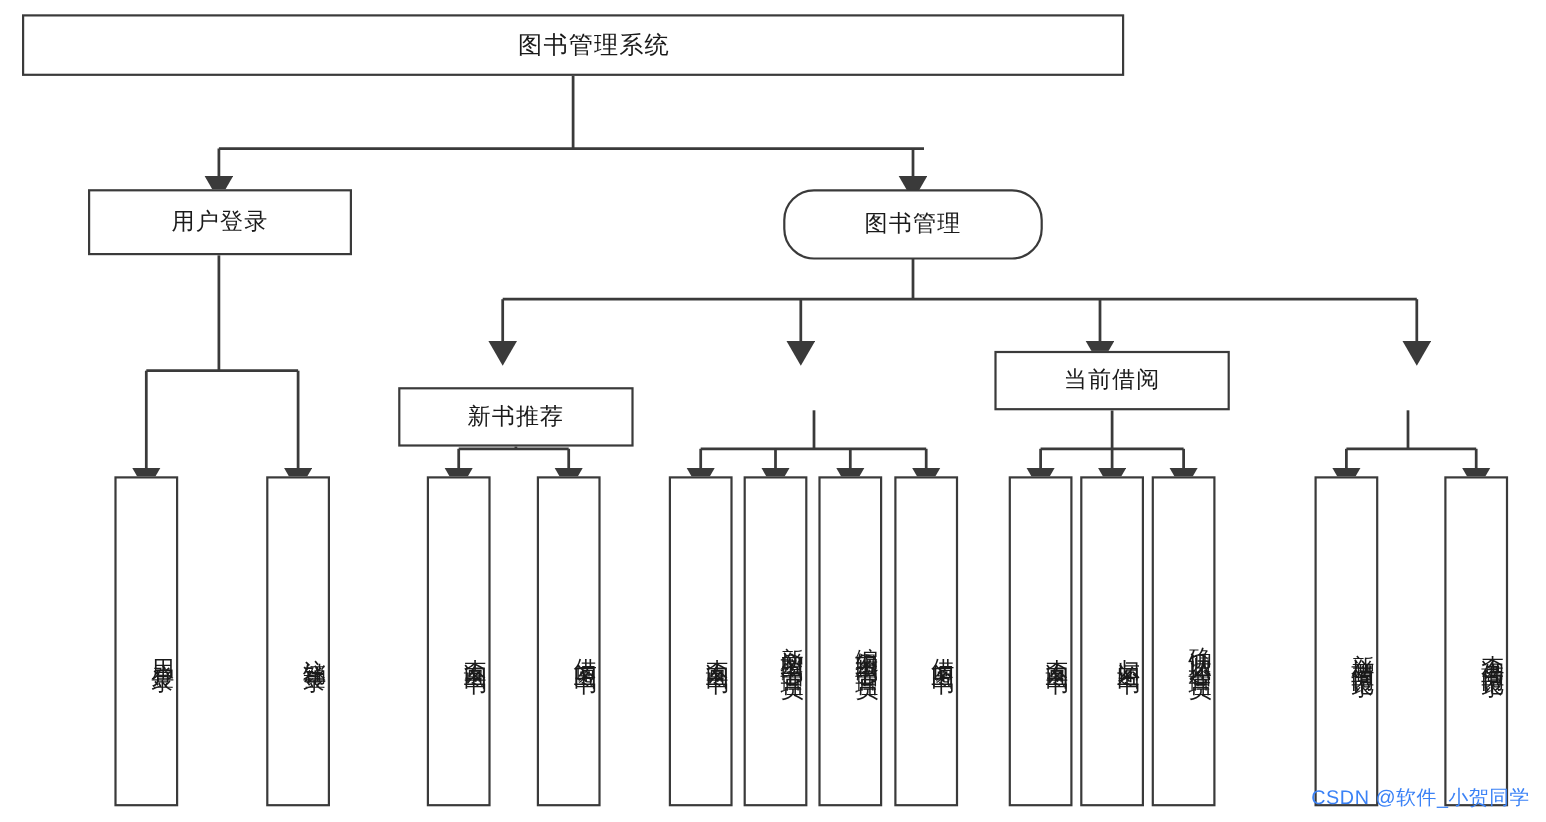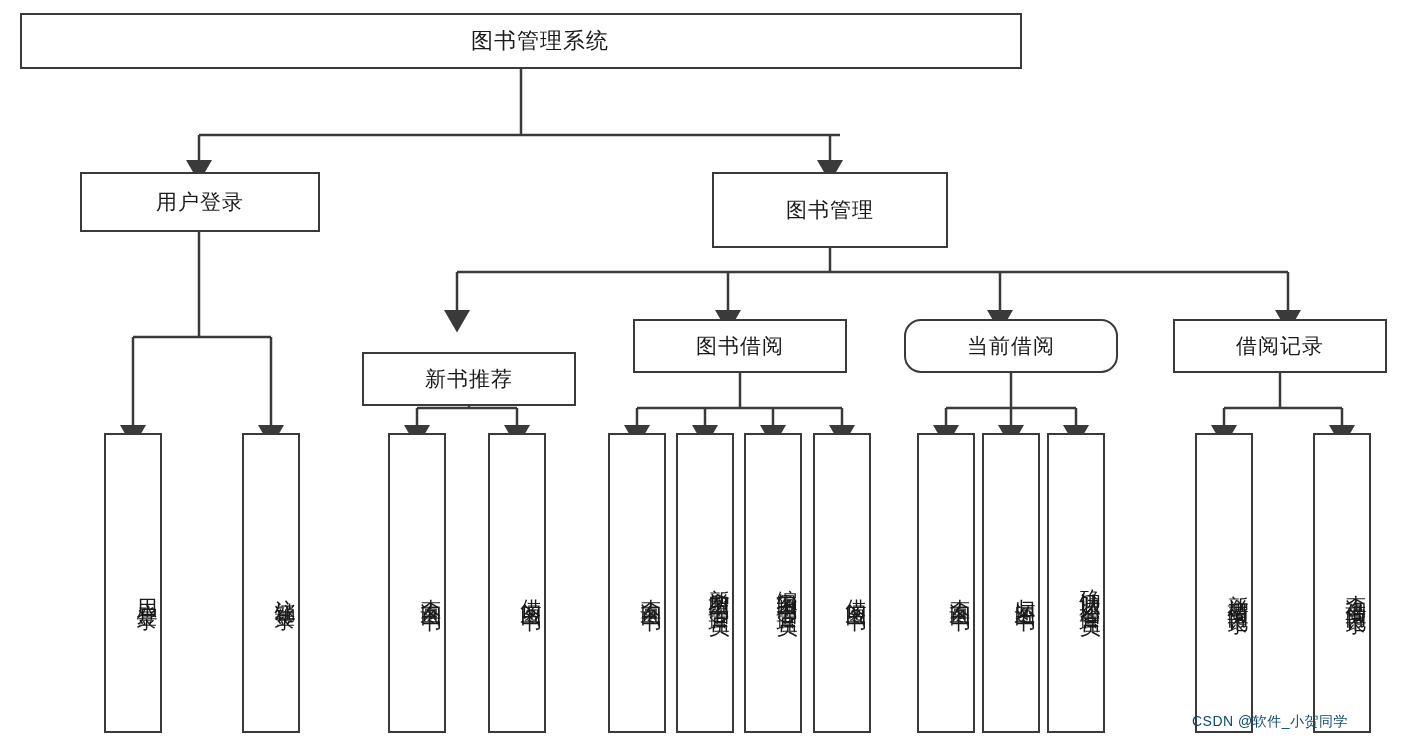--- a/index.html
+++ b/index.html
@@ -55,22 +55,22 @@
     padding-top: 14px;
   }
   .node.vert .vlabel {
     writing-mode: vertical-rl;
     text-orientation: upright;
     display: block;
     white-space: nowrap;
   }
   .watermark {
     position: absolute;
-    font-size: 14px;
-    color: #0c4a6e;
+    font-size: 18px;
+    color: #3b82f6;
     white-space: nowrap;
     letter-spacing: 0.5px;
   }
 </style>
 </head>
 <body>
 
 <div id="canvas">
 
   <svg id="wires" viewBox="0 0 1405 747" xmlns="http://www.w3.org/2000/svg">
@@ -123,35 +123,29 @@
     </g>
   </svg>
 
   <div class="node horiz root" style="left:20px; top:13px; width:1002px; height:56px;">
     <span>图书管理系统</span>
   </div>
 
   <div class="node horiz" style="left:80px; top:172px; width:240px; height:60px;">
     <span>用户登录</span>
   </div>
-  <div class="node horiz" style="left:712px; top:172px; width:236px; height:76px;">
+  <div class="node horiz" style="left:712px; top:172px; width:236px; height:64px;border-radius:28px;">
     <span>图书管理</span>
   </div>
 
   <div class="node horiz" style="left:362px; top:319px; width:214px; height:54px;margin-top:33px;">
     <span>新书推荐</span>
   </div>
-  <div class="node horiz" style="left:633px; top:319px; width:214px; height:54px;">
-    <span>图书借阅</span>
-  </div>
-  <div class="node horiz" style="left:904px; top:319px; width:214px; height:54px;border-radius:17px;">
+  <div class="node horiz" style="left:904px; top:319px; width:214px; height:54px;">
     <span>当前借阅</span>
-  </div>
-  <div class="node horiz" style="left:1173px; top:319px; width:214px; height:54px;">
-    <span>借阅记录</span>
   </div>
 
   <div class="node vert" style="left:104px; top:433px; width:58px; height:300px;">
     <span class="vlabel">用户登录</span>
   </div>
   <div class="node vert" style="left:242px; top:433px; width:58px; height:300px;">
     <span class="vlabel">注销登录</span>
   </div>
 
   <div class="node vert" style="left:388px; top:433px; width:58px; height:300px;">

